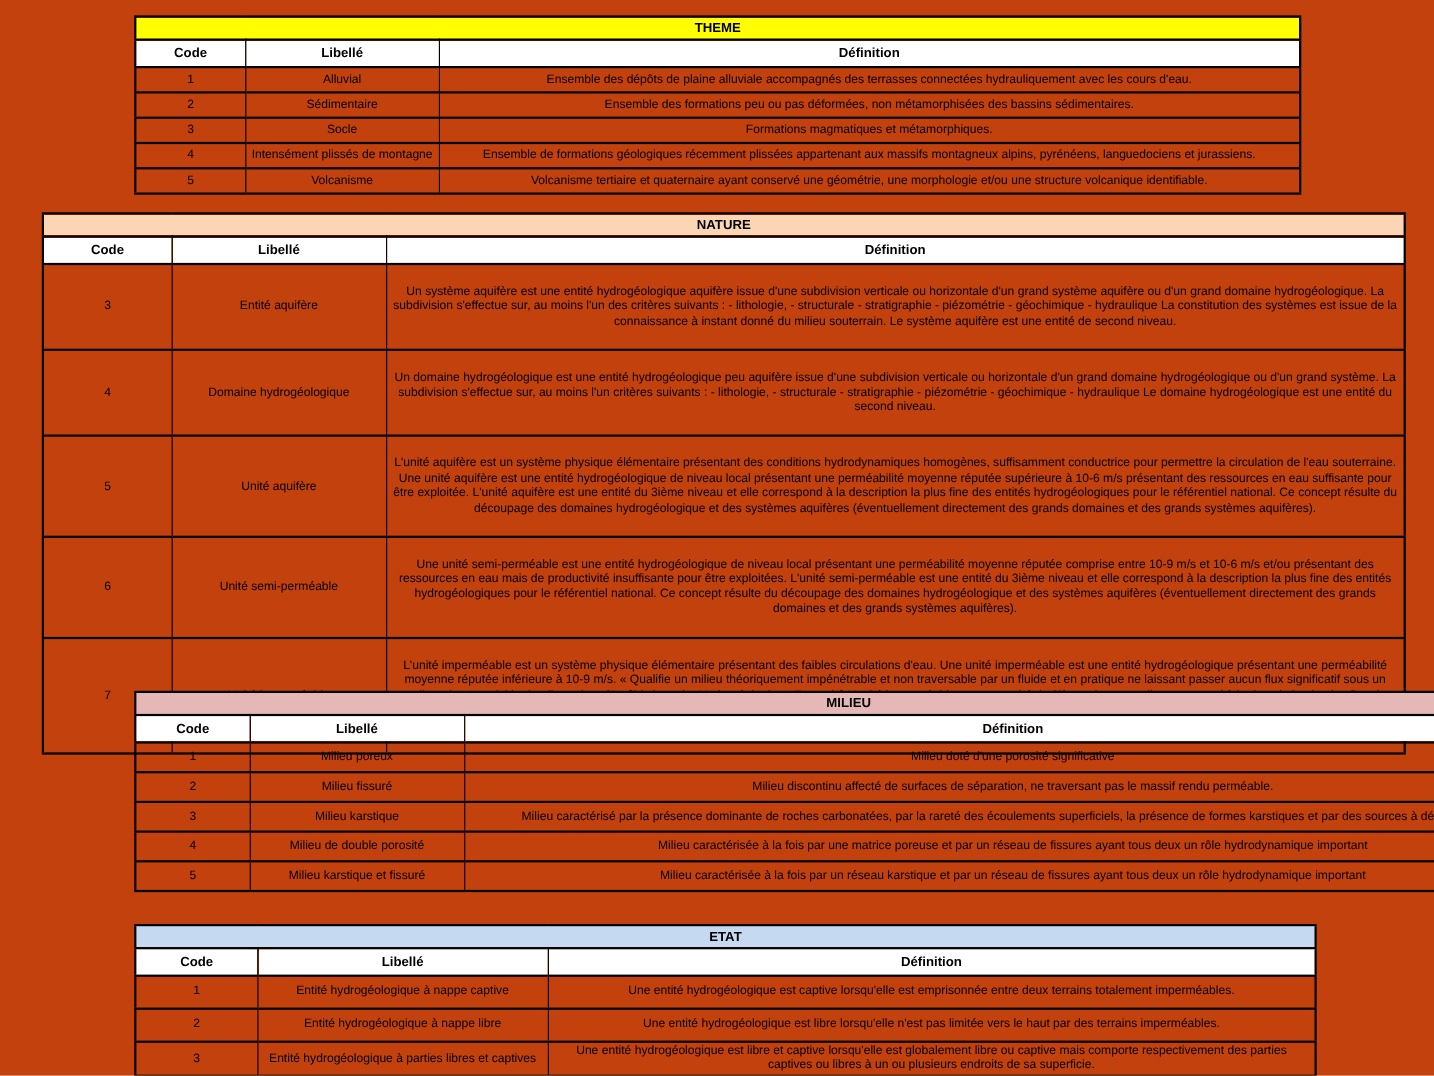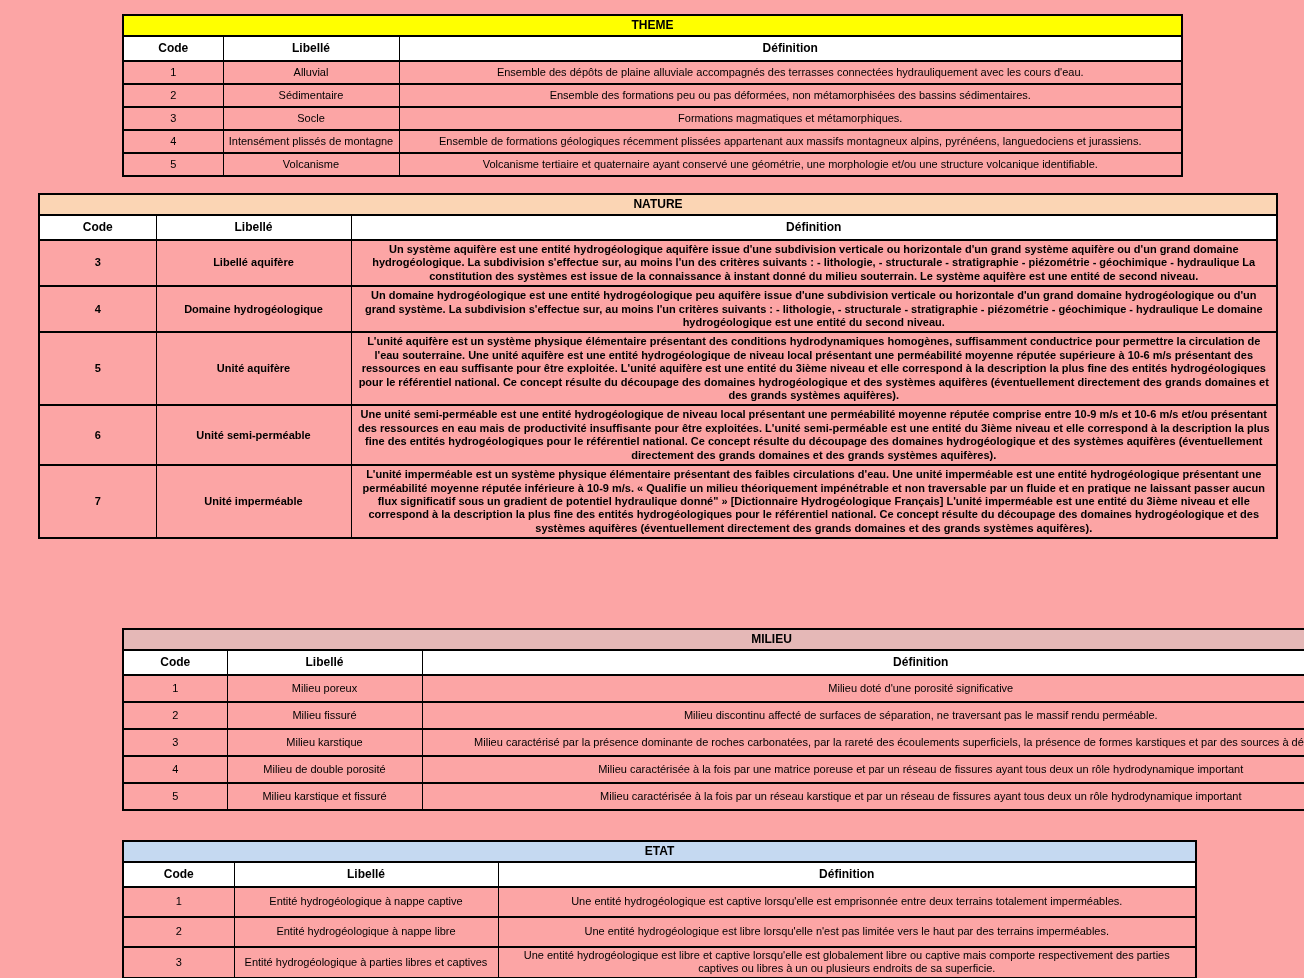--- a/index.html
+++ b/index.html
@@ -6,21 +6,21 @@
     margin: 0;
     padding: 0;
     background: #ffffff;
     font-family: "Liberation Sans", sans-serif;
     color: #000000;
   }
   #page {
     position: relative;
     width: 1304px;
     height: 978px;
-    background: #fca5a5;
+    background: #c2410c;
     overflow: hidden;
   }
   .tbl-host { position: absolute; }
   table.tbl {
     border-collapse: collapse;
     table-layout: fixed;
     width: 100%;
     border: 2px solid #000;
   }
   table.tbl td {
@@ -57,21 +57,21 @@
   .tbl-host[data-table="etat"]   col.c2 { width: 264px; }
   
   .tbl-host[data-table="theme"]  { top: 14px;  left: 122px; width: 1061px; }
   .tbl-host[data-table="nature"] { top: 193px; left: 38px;  width: 1240px; }
   .tbl-host[data-table="milieu"] { top: 628px; left: 122px; width: 1299px; }
   .tbl-host[data-table="etat"]   { top: 840px; left: 122px; width: 1075px; }
   
   .tbl-host[data-table="theme"]  tr.body-row { height: 23px; }
   .tbl-host[data-table="milieu"] tr.body-row { height: 27px; }
   .tbl-host[data-table="etat"]   tr.body-row { height: 30px; }
-  .tbl-host[data-table="nature"] tr.body-row td { padding: 2px 4px; font-weight: bold; }
+  .tbl-host[data-table="nature"] tr.body-row td { padding: 18px 4px; }
 </style>
 </head>
 <body>
 
 <div id="page">
   <div class="tbl-host" data-table="theme">
       <table class="tbl">
         <colgroup>
           <col class="c1">
           <col class="c2">
@@ -125,21 +125,21 @@
           <tr class="title-row">
             <td class="title-cell" colspan="3" style="background: rgb(251, 213, 180);">NATURE</td>
           </tr>
           <tr class="header-row">
             <td class="header-cell">Code</td>
             <td class="header-cell">Libellé</td>
             <td class="header-cell">Définition</td>
           </tr>
           <tr class="body-row">
             <td class="code-cell">3</td>
-            <td class="libelle-cell">Libellé aquifère</td>
+            <td class="libelle-cell">Entité aquifère</td>
             <td class="definition-cell">Un système aquifère est une entité hydrogéologique aquifère issue d'une subdivision verticale ou horizontale d'un grand système aquifère ou d'un grand domaine hydrogéologique. La subdivision s'effectue sur, au moins l'un des critères suivants : - lithologie, - structurale - stratigraphie - piézométrie - géochimique - hydraulique La constitution des systèmes est issue de la connaissance à instant donné du milieu souterrain. Le système aquifère est une entité de second niveau.</td>
           </tr>
           <tr class="body-row">
             <td class="code-cell">4</td>
             <td class="libelle-cell">Domaine hydrogéologique</td>
             <td class="definition-cell">Un domaine hydrogéologique est une entité hydrogéologique peu aquifère issue d'une subdivision verticale ou horizontale d'un grand domaine hydrogéologique ou d'un grand système. La subdivision s'effectue sur, au moins l'un critères suivants : - lithologie, - structurale - stratigraphie - piézométrie - géochimique - hydraulique Le domaine hydrogéologique est une entité du second niveau.</td>
           </tr>
           <tr class="body-row">
             <td class="code-cell">5</td>
             <td class="libelle-cell">Unité aquifère</td>

